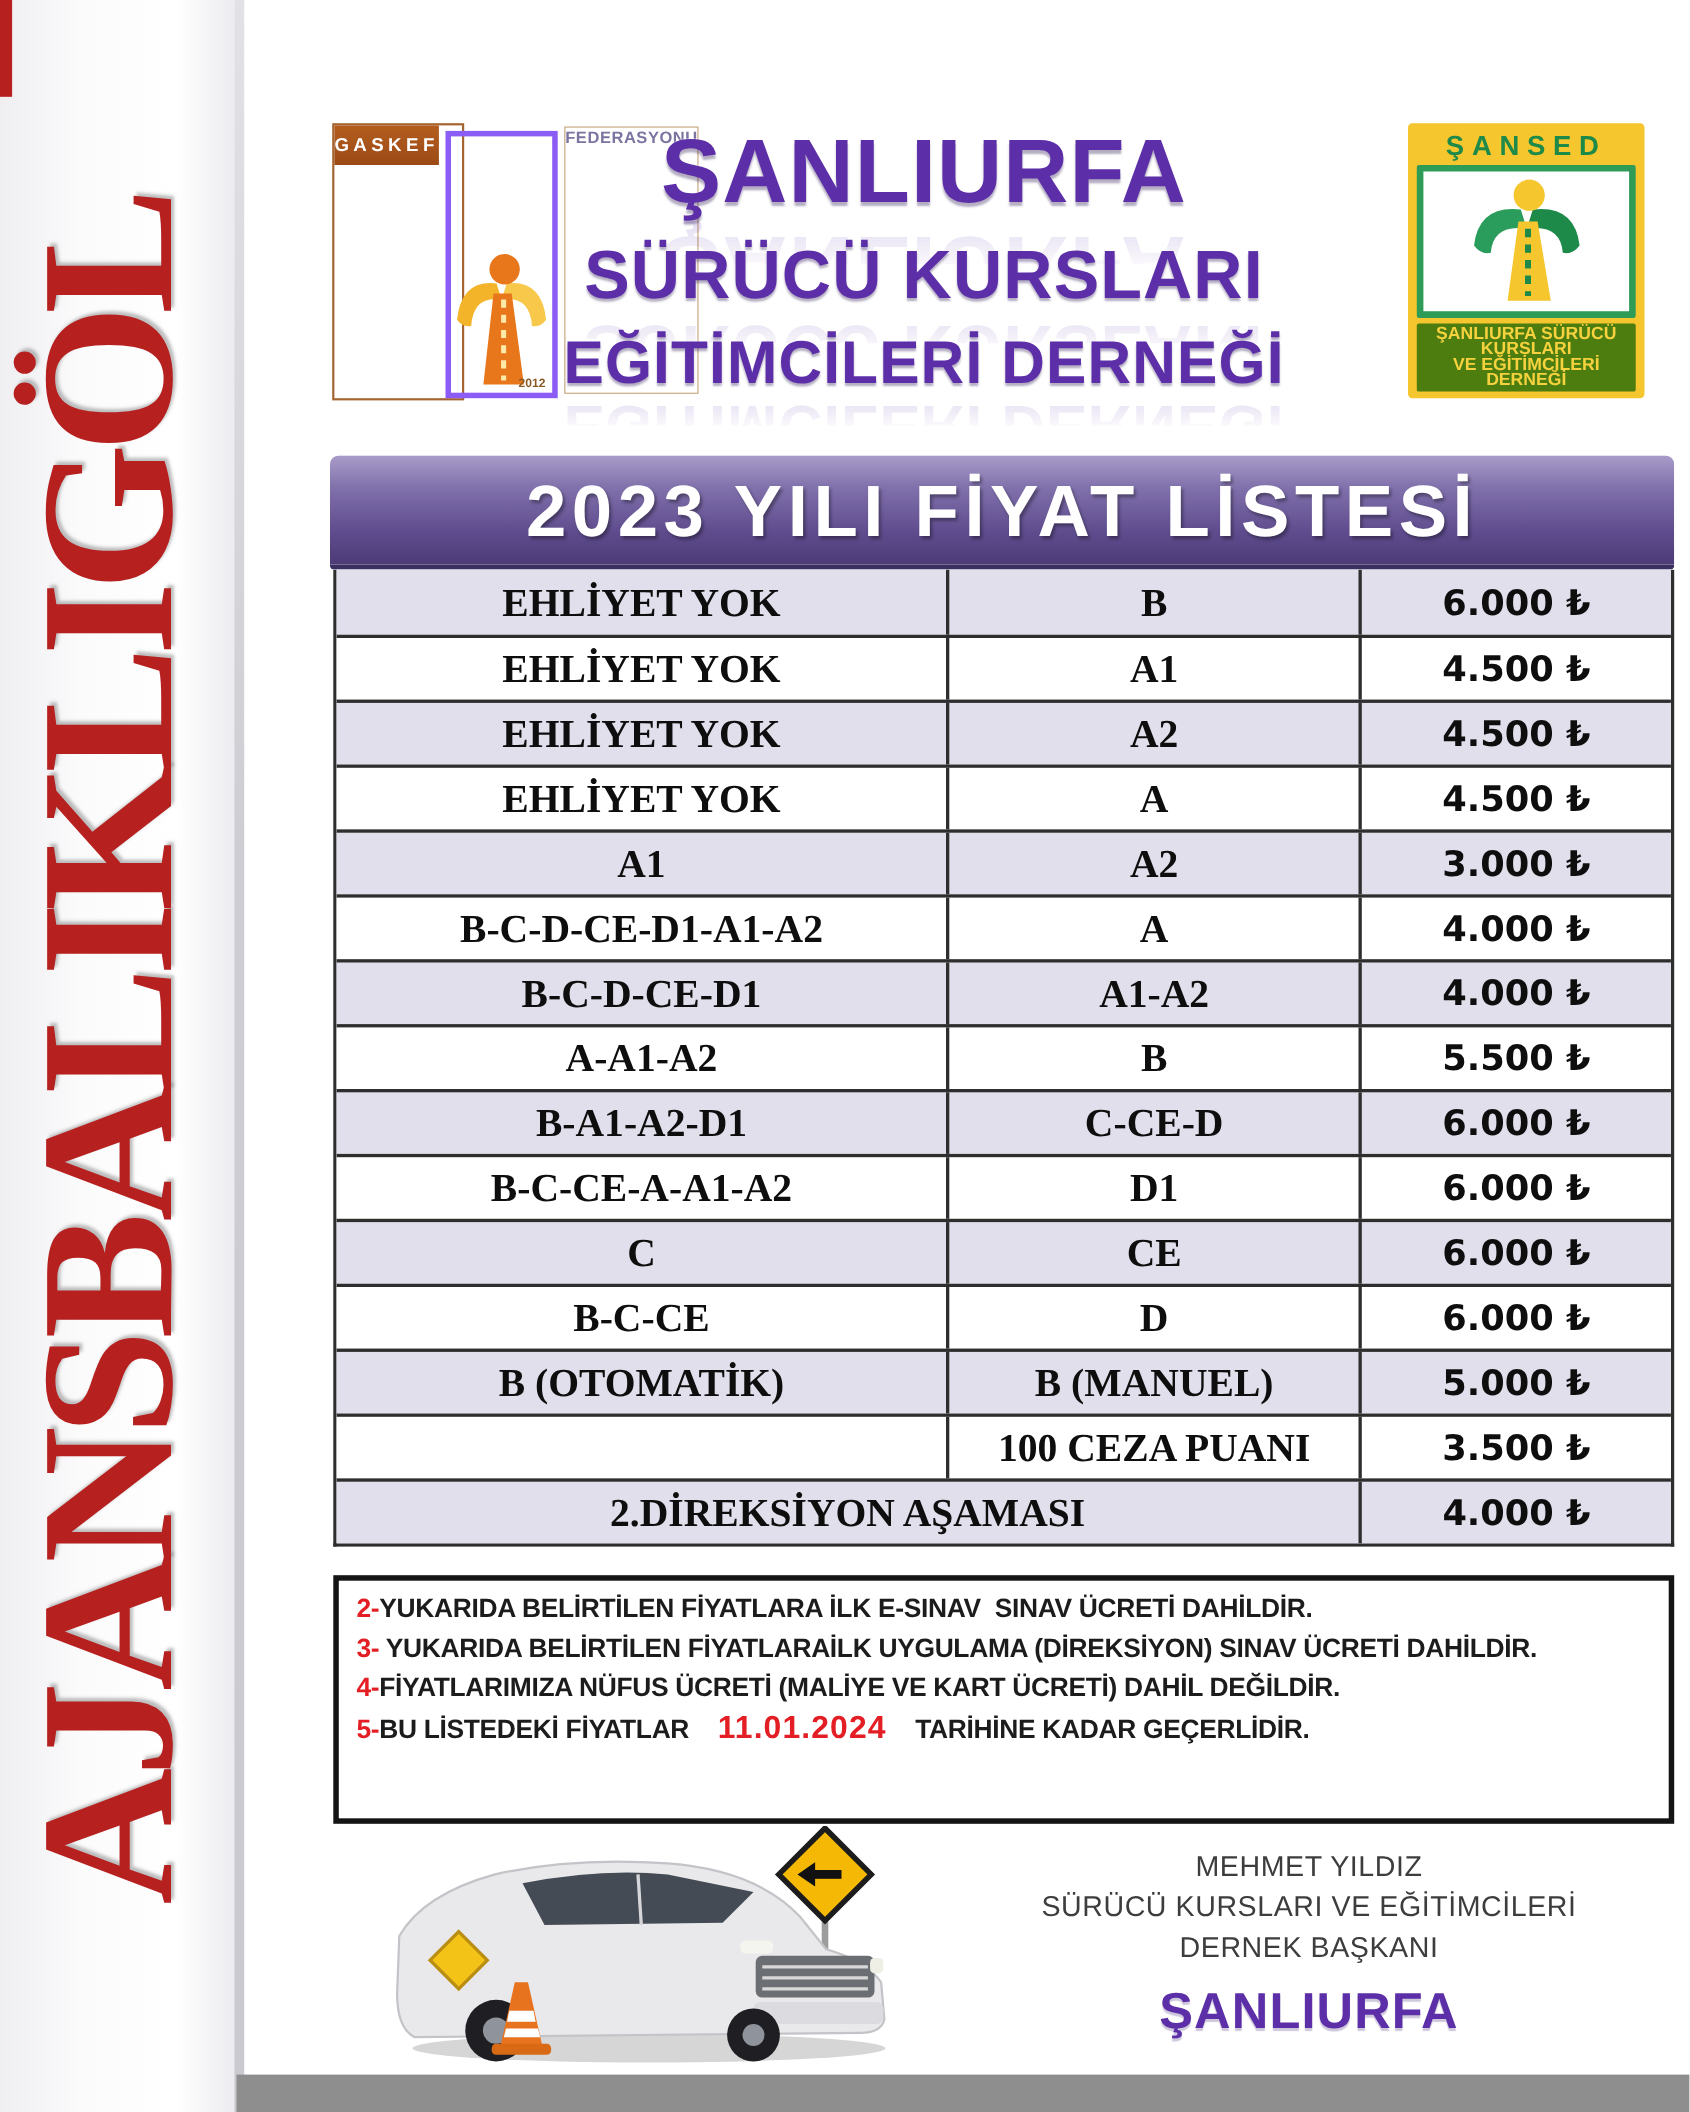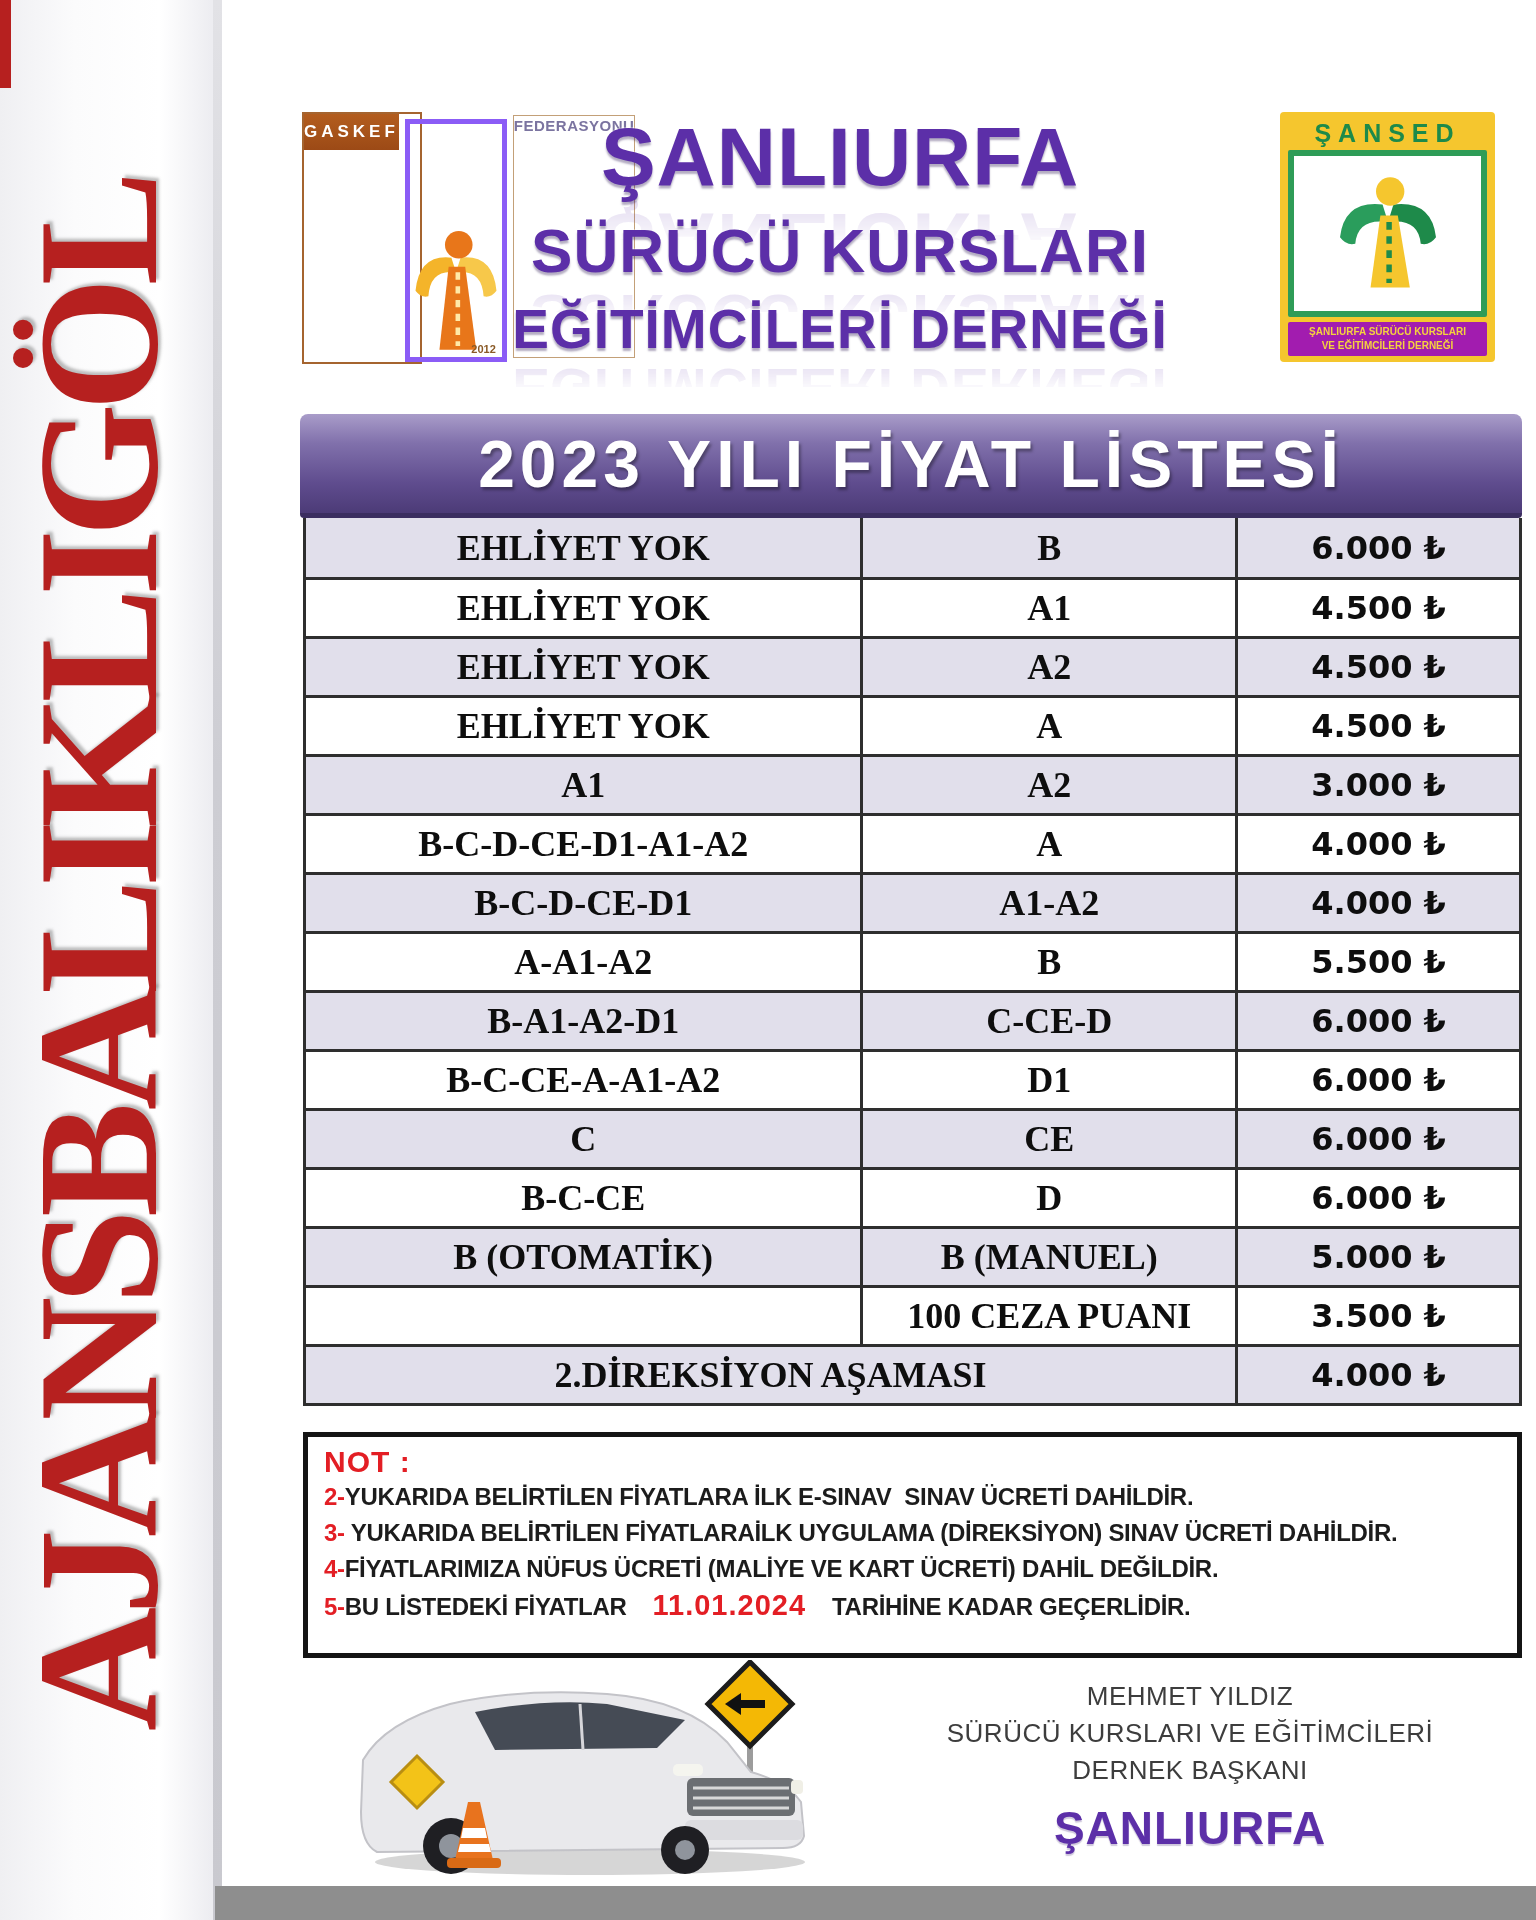--- a/index.html
+++ b/index.html
@@ -65,22 +65,22 @@
   }
   .sansed-header {
     height:34px; color:#1d8a4a; font-weight:bold; font-size:25px; letter-spacing:7px;
     display:flex; align-items:center; justify-content:center;
   }
   .sansed-emblem {
     flex:1; background:#ffffff; border:6px solid #2e9c57; border-radius:2px;
     display:flex; align-items:center; justify-content:center;
   }
   .sansed-bottom {
-    margin-top:5px; background:#a21caf; border-radius:2px; padding:3px 2px;
-    text-align:center; color:#f5d23e; font-weight:bold; font-size:10px; line-height:14px;
+    margin-top:5px; background:#4d7c0f; border-radius:2px; padding:3px 2px;
+    text-align:center; color:#f5d23e; font-weight:bold; font-size:16px; line-height:14px;
   }
 
   
   .title-block { position:absolute; left:400px; top:116px; width:880px; text-align:center; }
   .tline {
     font-weight:bold; color:#5c2fa8; line-height:1;
     text-shadow:0 3px 2px rgba(40,20,80,0.35), 0 -1px 0 rgba(255,255,255,0.35);
     letter-spacing:1px; white-space:nowrap;
   }
   .t1 { font-size:82px; }
@@ -289,21 +289,20 @@
       <div class="pc pc2">100 CEZA PUANI</div>
       <div class="pc pc3">3.500 ₺</div>
     </div>
     <div class="prow alt">
       <div class="pc pc12">2.DİREKSİYON AŞAMASI</div>
       <div class="pc pc3">4.000 ₺</div>
     </div>
   </div>
 
 <div class="notes">
-  <div class="note-heading">NOT :</div>
   <div>
       <div class="note-line"><span class="note-num">2-</span><span>YUKARIDA BELİRTİLEN FİYATLARA İLK E-SINAV  SINAV ÜCRETİ DAHİLDİR.</span></div>
       <div class="note-line"><span class="note-num">3-</span><span> YUKARIDA BELİRTİLEN FİYATLARAİLK UYGULAMA (DİREKSİYON) SINAV ÜCRETİ DAHİLDİR.</span></div>
       <div class="note-line"><span class="note-num">4-</span><span>FİYATLARIMIZA NÜFUS ÜCRETİ (MALİYE VE KART ÜCRETİ) DAHİL DEĞİLDİR.</span></div>
       <div class="note-line"><span class="note-num">5-</span><span>BU LİSTEDEKİ FİYATLAR</span><span class="note-date">11.01.2024</span><span>TARİHİNE KADAR GEÇERLİDİR.</span></div>
     </div>
 </div>
 
 <div class="car-wrap">
   <svg width="480" height="220" viewBox="0 0 480 220">

